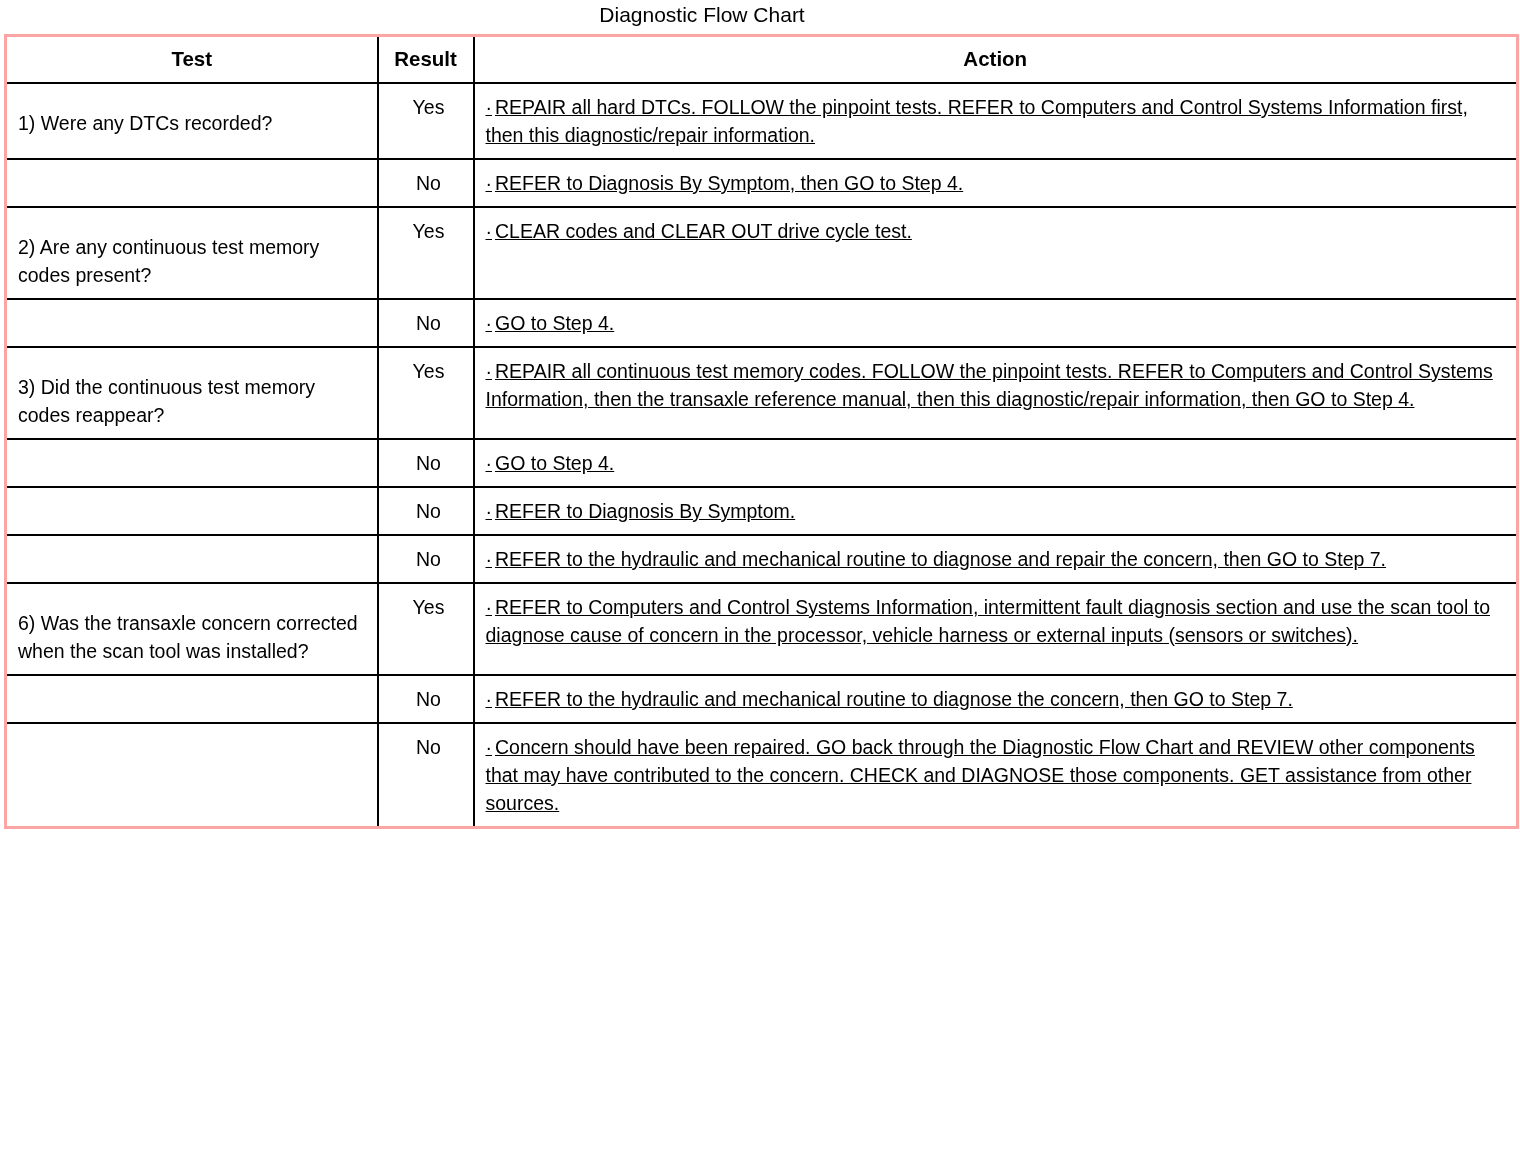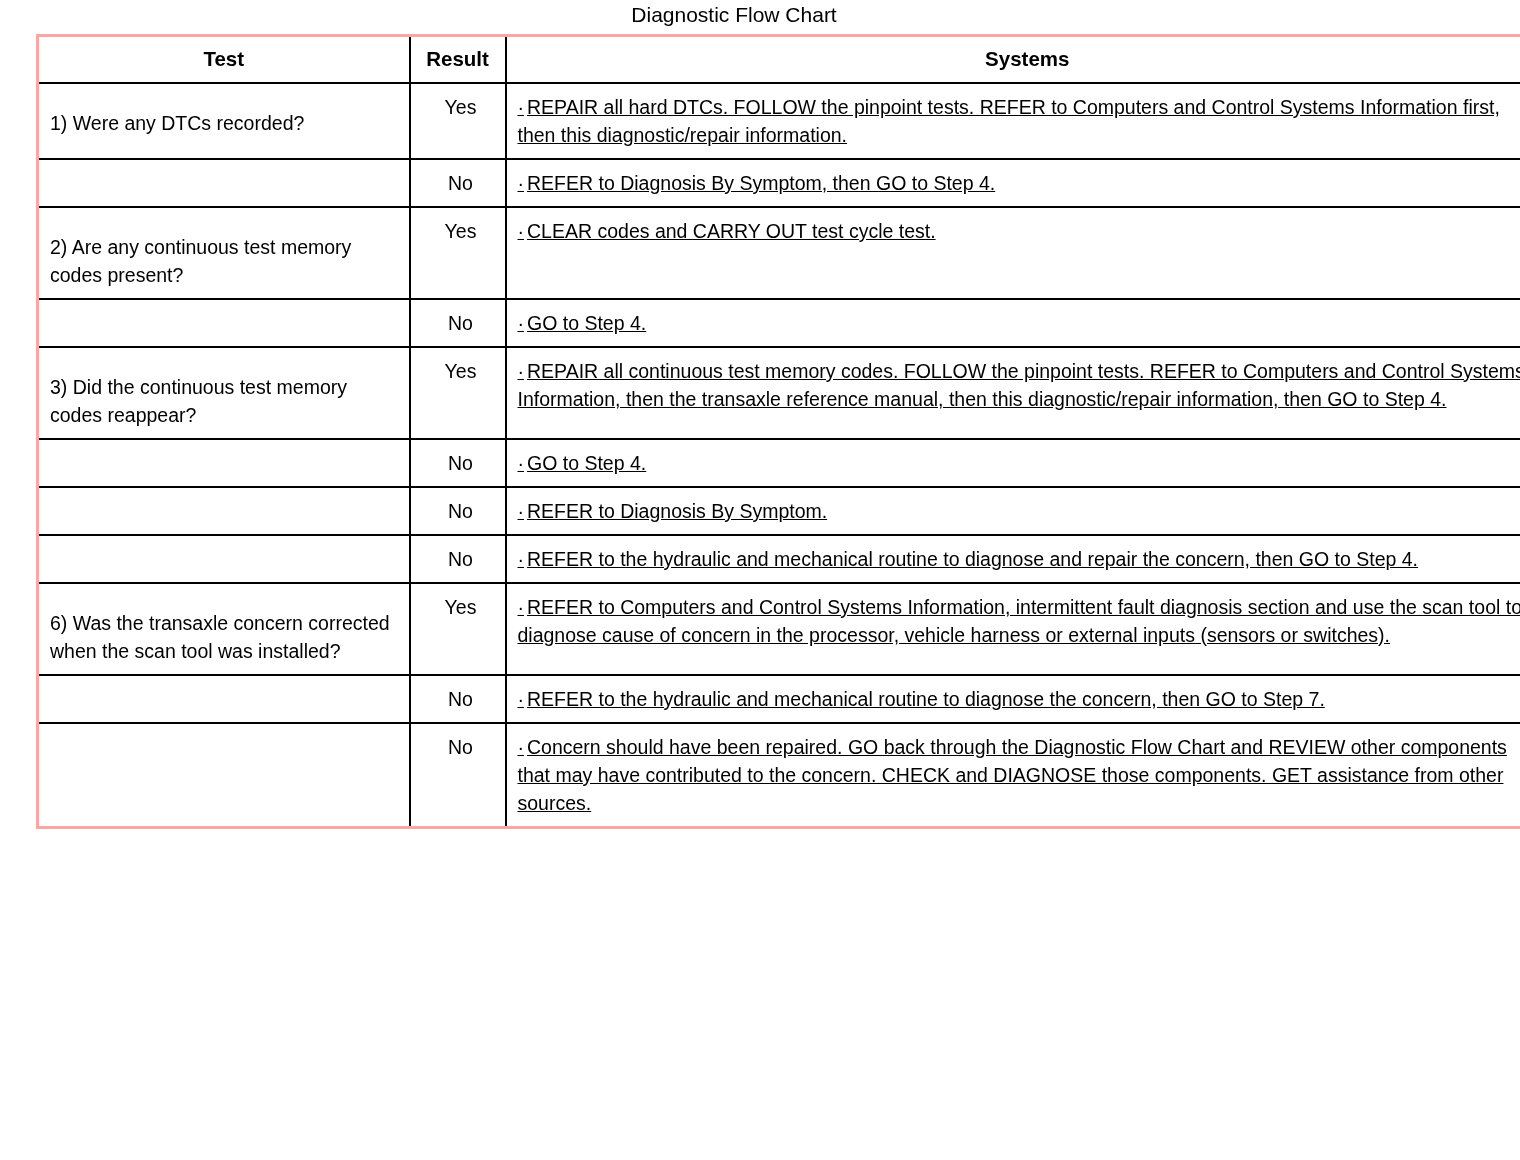--- a/index.html
+++ b/index.html
@@ -12,21 +12,20 @@
     height: 1160px;
     font-family: "Liberation Sans", sans-serif;
     color: #000000;
     overflow: hidden;
   }
   .page {
     position: relative;
     width: 1404px;
     height: 1160px;
     box-sizing: border-box;
-    margin-left: 32px;
   }
   .doc-title {
     text-align: center;
     font-size: 21px;
     line-height: 26px;
     padding-top: 2px;
     padding-bottom: 6px;
     font-weight: normal;
   }
   table.flow {
@@ -83,38 +82,38 @@
   <table class="flow">
     <colgroup>
       <col class="c-test">
       <col class="c-result">
       <col class="c-action">
     </colgroup>
     <thead>
       <tr>
         <th>Test</th>
         <th>Result</th>
-        <th>Systems</th>
+        <th>Action</th>
       </tr>
     </thead>
     <tbody id="flow-body">
         <tr>
           <td class="test"><span>1) Were any DTCs recorded?</span></td>
           <td class="result"><span>Yes</span></td>
           <td class="action"><span class="bullet">·</span><span>REPAIR all hard DTCs. FOLLOW the pinpoint tests. REFER to Computers and Control Systems Information first, then this diagnostic/repair information.</span></td>
         </tr>
         <tr>
           <td class="test empty"><span></span></td>
           <td class="result"><span>No</span></td>
           <td class="action"><span class="bullet">·</span><span>REFER to Diagnosis By Symptom, then GO to Step 4.</span></td>
         </tr>
         <tr>
           <td class="test"><span>2) Are any continuous test memory codes present?</span></td>
           <td class="result"><span>Yes</span></td>
-          <td class="action"><span class="bullet">·</span><span>CLEAR codes and CARRY OUT test cycle test.</span></td>
+          <td class="action"><span class="bullet">·</span><span>CLEAR codes and CLEAR OUT drive cycle test.</span></td>
         </tr>
         <tr>
           <td class="test empty"><span></span></td>
           <td class="result"><span>No</span></td>
           <td class="action"><span class="bullet">·</span><span>GO to Step 4.</span></td>
         </tr>
         <tr>
           <td class="test"><span>3) Did the continuous test memory codes reappear?</span></td>
           <td class="result"><span>Yes</span></td>
           <td class="action"><span class="bullet">·</span><span>REPAIR all continuous test memory codes. FOLLOW the pinpoint tests. REFER to Computers and Control Systems Information, then the transaxle reference manual, then this diagnostic/repair information, then GO to Step 4.</span></td>
@@ -125,21 +124,21 @@
           <td class="action"><span class="bullet">·</span><span>GO to Step 4.</span></td>
         </tr>
         <tr>
           <td class="test empty"><span></span></td>
           <td class="result"><span>No</span></td>
           <td class="action"><span class="bullet">·</span><span>REFER to Diagnosis By Symptom.</span></td>
         </tr>
         <tr>
           <td class="test empty"><span></span></td>
           <td class="result"><span>No</span></td>
-          <td class="action"><span class="bullet">·</span><span>REFER to the hydraulic and mechanical routine to diagnose and repair the concern, then GO to Step 4.</span></td>
+          <td class="action"><span class="bullet">·</span><span>REFER to the hydraulic and mechanical routine to diagnose and repair the concern, then GO to Step 7.</span></td>
         </tr>
         <tr>
           <td class="test"><span>6) Was the transaxle concern corrected when the scan tool was installed?</span></td>
           <td class="result"><span>Yes</span></td>
           <td class="action"><span class="bullet">·</span><span>REFER to Computers and Control Systems Information, intermittent fault diagnosis section and use the scan tool to diagnose cause of concern in the processor,  vehicle harness or external inputs (sensors or switches).</span></td>
         </tr>
         <tr>
           <td class="test empty"><span></span></td>
           <td class="result"><span>No</span></td>
           <td class="action"><span class="bullet">·</span><span>REFER to the hydraulic and mechanical routine to diagnose the concern, then GO to Step 7.</span></td>

